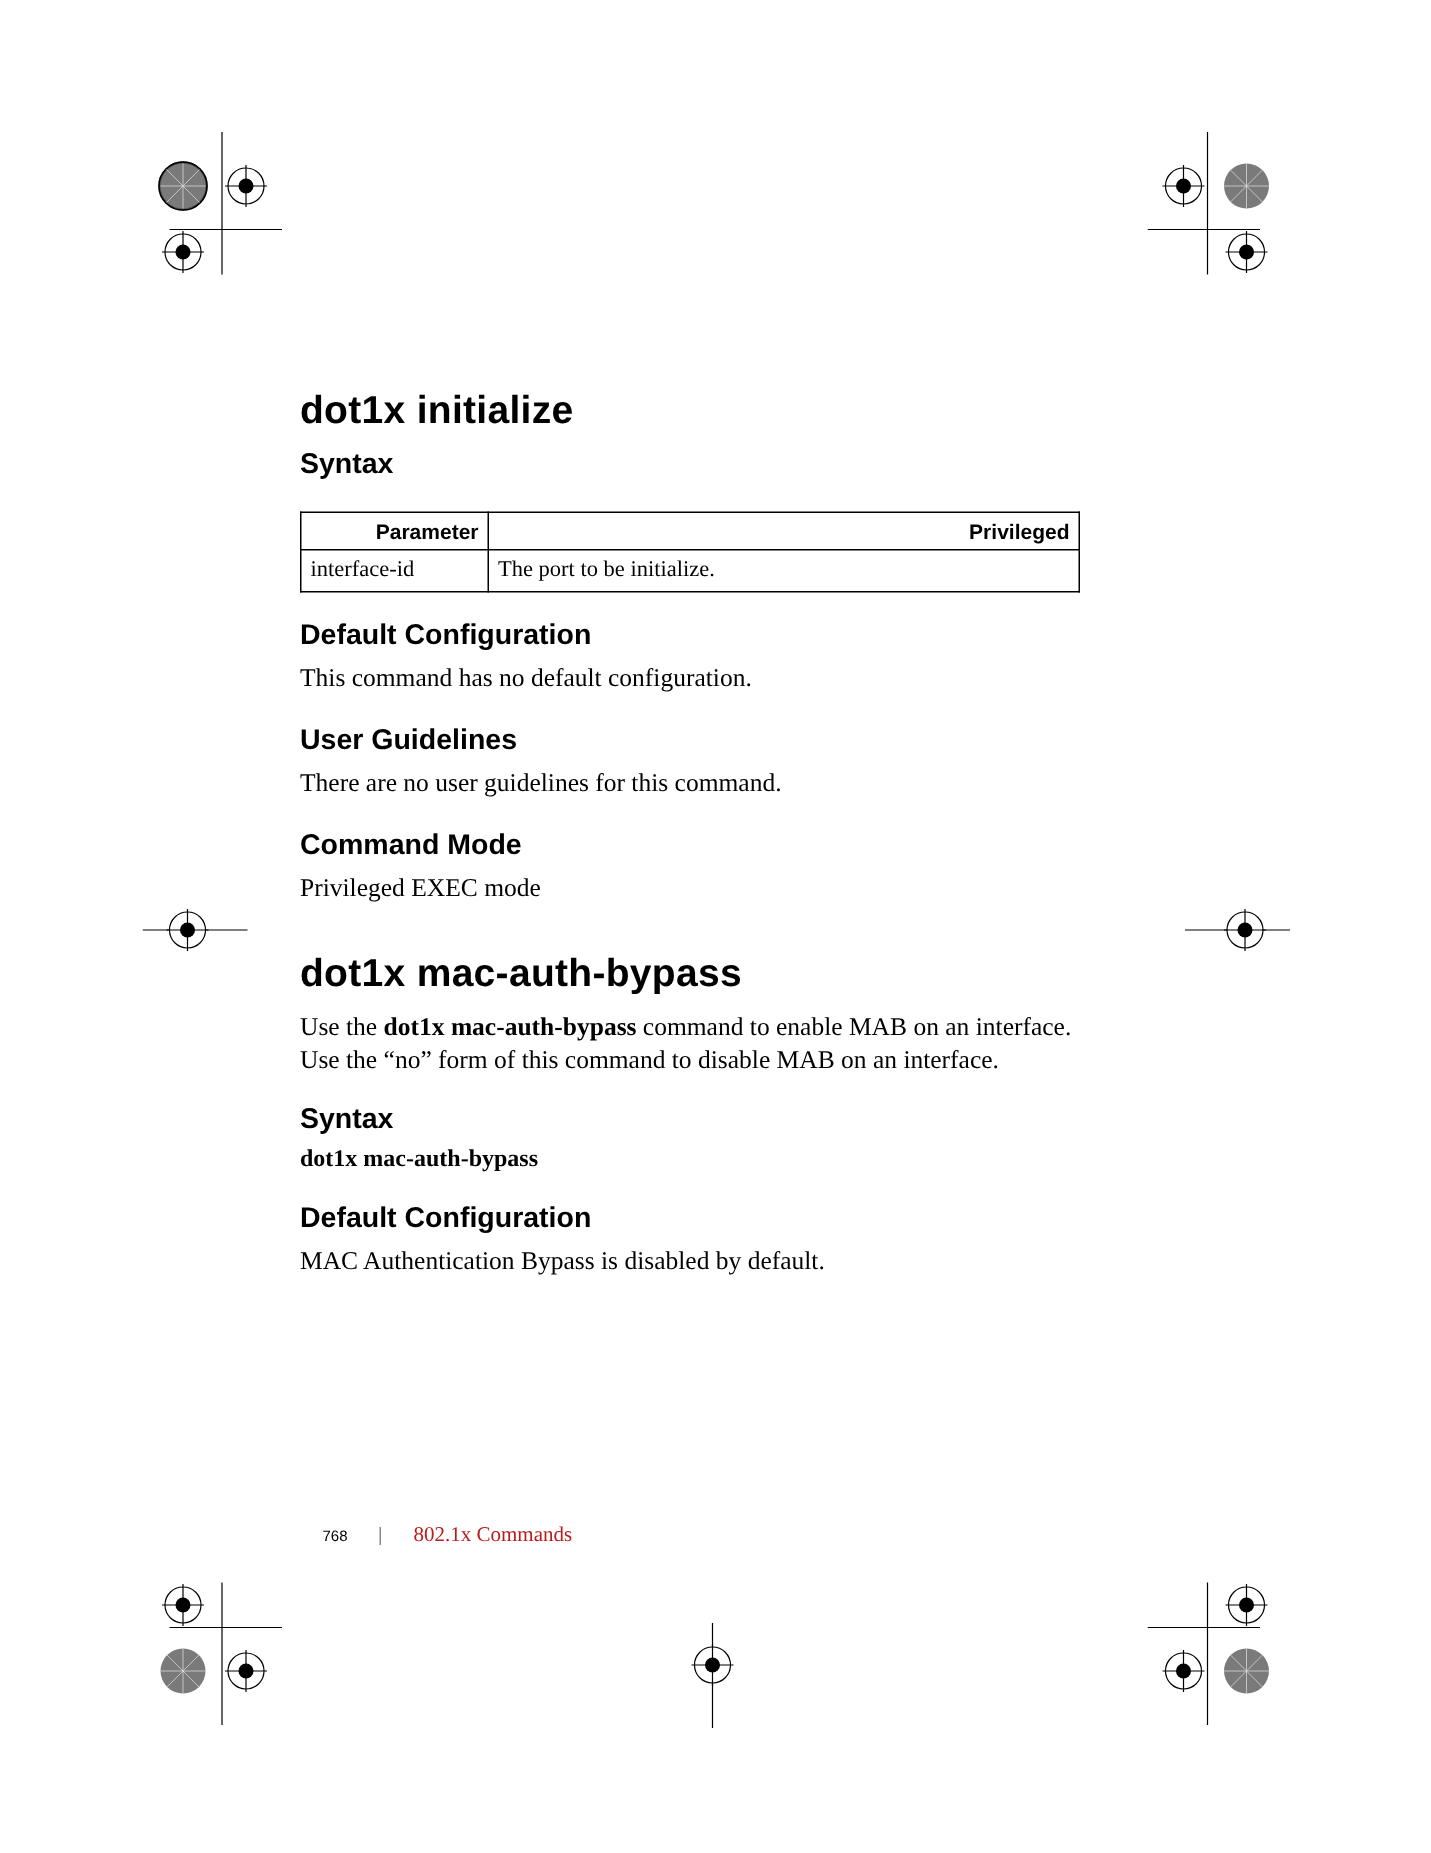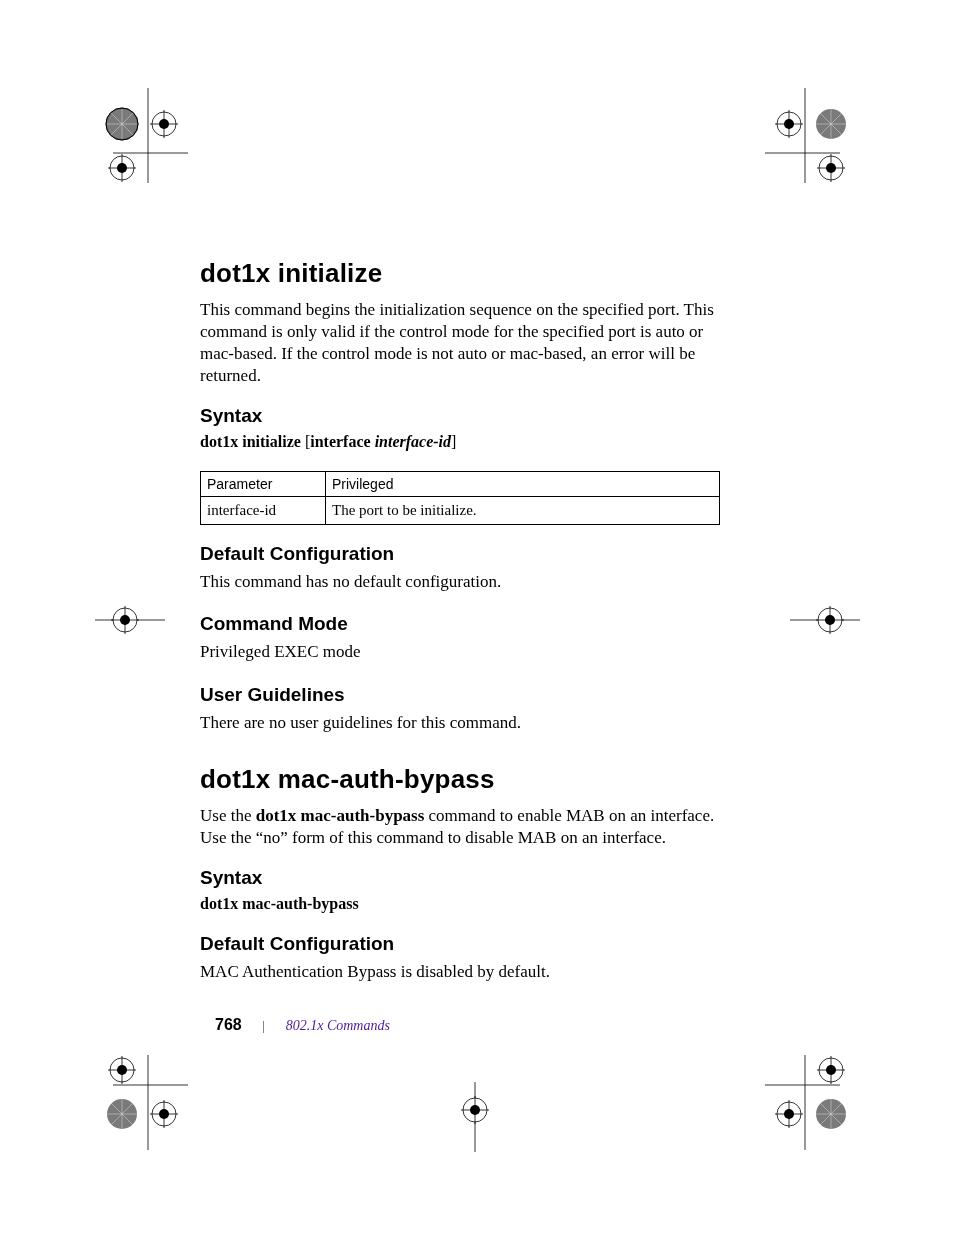--- a/index.html
+++ b/index.html
@@ -52,60 +52,59 @@
     .syntax-line .italic { font-style: italic; font-weight: 700; }
     .syntax-block { margin-bottom: 18px; }
     table.param-table {
       border-collapse: collapse;
       width: 100%;
       margin-bottom: 18px;
       margin-top: 6px;
     }
     table.param-table th {
       font-family: 'Helvetica Neue', Arial, sans-serif;
-      font-weight: 400;
+      font-weight: 700;
       font-size: 14px;
-      text-align: left;
+      text-align: right;
       border: 1.5px solid #000;
       padding: 4px 6px;
     }
     table.param-table td {
       font-family: Georgia, 'Times New Roman', serif;
       font-size: 15px;
       border: 1px solid #000;
       padding: 5px 6px;
     }
     table.param-table th:first-child,
     table.param-table td:first-child { width: 125px; }
     .section-block { margin-bottom: 20px; }
     .footer {
       position: absolute;
       left: 215px;
       top: 1016px;
       font-size: 14px;
     }
     .footer .pagenum {
       font-family: 'Helvetica Neue', Arial, sans-serif;
-      font-weight: 700;
-      font-size: 16px;
+      font-weight: 400;
+      font-size: 10px;
       margin-top: 18px;
     }
     .footer .divider {
       display: inline-block;
       width: 1px;
       height: 12px;
       background: #888;
       margin: 0 18px;
       vertical-align: middle;
     }
     .footer .footer-title {
       font-family: Georgia, 'Times New Roman', serif;
       font-size: 14px;
-      color: #4c1d95;
-      font-style: italic;
+      color: #b91c1c;
     }
   </style>
 </head>
 <body>
 
 <div class="crop-mark" style="left:78px; top:88px; width:110px; height:110px;">
   <svg width="110" height="110">
     <circle cx="44" cy="36" r="16" fill="none" stroke="#444" stroke-width="1"></circle>
     <circle cx="44" cy="36" r="16" fill="#555" stroke="#000" stroke-width="1"></circle>
     <g transform="translate(44,36)">
@@ -228,27 +227,23 @@
         <line x1="-11" y1="-11" x2="11" y2="11"></line>
           <line x1="-11" y1="11" x2="11" y2="-11"></line>
       </g>
     </g>
   </svg>
 </div>
 
 <div class="content">
 
   <h1>dot1x initialize</h1>
-  <p class="body-text">This command begins the initialization sequence on the specified port. This command is only valid if the control mode for the specified port is auto or mac-based. If the control mode is not auto or mac-based, an error will be returned.</p>
 
   <div class="section-block">
     <h3>Syntax</h3>
-    <div class="syntax-line">
-      <span class="bold">dot1x initialize</span><span> [</span><span class="bold">interface </span><span class="italic">interface-id</span><span>]</span>
-    </div>
   </div>
 
   <table class="param-table">
     <tbody>
         <tr>
       <th>Parameter</th>
       <th>Privileged</th>
     </tr>
     <tr>
       <td>interface-id</td>
@@ -256,27 +251,27 @@
     </tr>
   </tbody>
     </table>
 
   <div class="section-block">
     <h3>Default Configuration</h3>
     <p class="body-text" style="margin-bottom:0">This command has no default configuration.</p>
   </div>
 
   <div class="section-block">
+    <h3>User Guidelines</h3>
+    <p class="body-text" style="margin-bottom:0">There are no user guidelines for this command.</p>
+  </div>
+
+  <div class="section-block">
     <h3>Command Mode</h3>
     <p class="body-text" style="margin-bottom:0">Privileged EXEC mode</p>
-  </div>
-
-  <div class="section-block">
-    <h3>User Guidelines</h3>
-    <p class="body-text" style="margin-bottom:0">There are no user guidelines for this command.</p>
   </div>
 
   <h1 class="second">dot1x mac-auth-bypass</h1>
   <p class="body-text">
     <span>Use the </span><span style="font-weight:700">dot1x mac-auth-bypass</span><span> command to enable MAB on an interface. Use the “no” form of this command to disable MAB on an interface.</span>
   </p>
 
   <div class="section-block">
     <h3>Syntax</h3>
     <div class="syntax-block">

